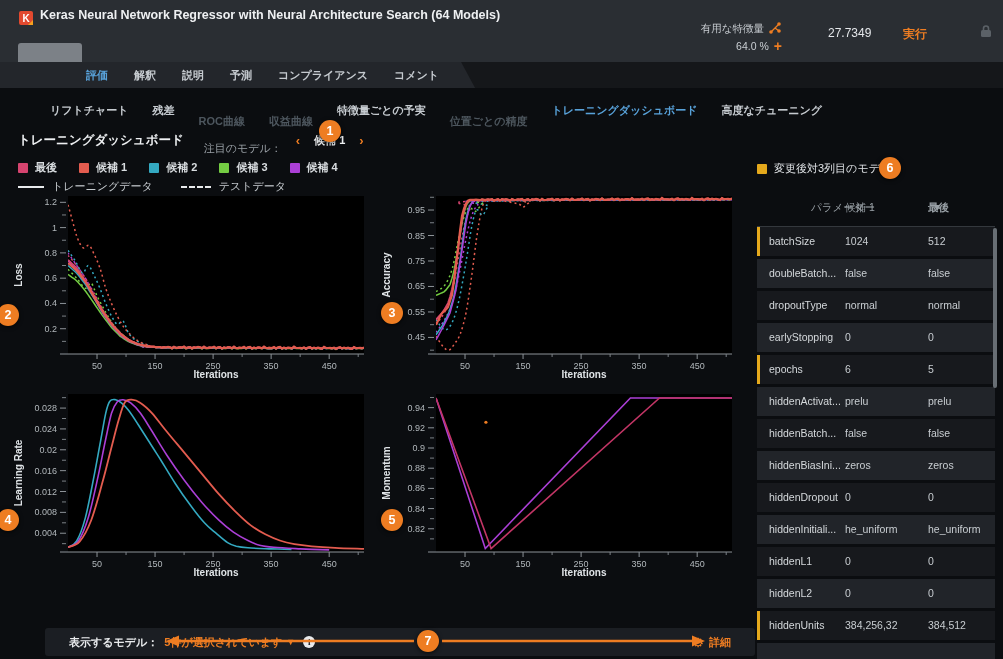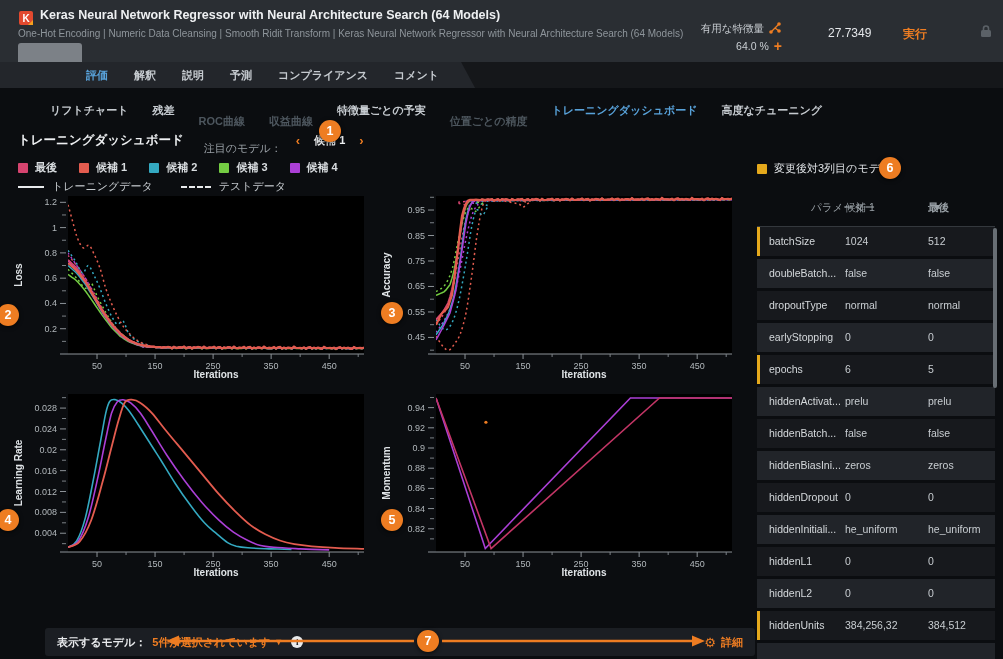--- a/index.html
+++ b/index.html
@@ -41,21 +41,21 @@
   .legend-sq{width:10px;height:10px;border-radius:1px;margin-right:7px;}
   .legend-label{font-size:11px;font-weight:bold;color:#d9dde0;}
   .legend-lines{position:absolute;left:18px;top:179px;display:flex;align-items:center;font-size:11px;color:#c9ced2;}
   .line-solid{width:26px;border-top:2px solid #e8eaec;margin-right:8px;}
   .line-dashed{width:30px;border-top:2px dashed #e8eaec;margin:0 8px 0 28px;}
   
   .chart{position:absolute;width:360px;height:192px;}
   .chart svg{display:block;}
   
   .bottom-bar{position:absolute;left:45px;top:628px;width:710px;height:28px;background:#1b1e23;border-radius:3px;
-              display:flex;align-items:center;padding:0 12px;box-sizing:border-box;}
+              display:flex;align-items:center;padding:0 24px;box-sizing:border-box;}
   .bb-label{font-size:11px;font-weight:bold;color:#e8eaec;white-space:nowrap;}
   .bb-selected{font-size:11px;font-weight:bold;color:#ee7d22;margin-left:6px;white-space:nowrap;cursor:pointer;}
   .bb-caret{color:#ee7d22;font-size:9px;margin-left:4px;cursor:pointer;}
   .info-icon{width:12px;height:12px;border-radius:50%;background:#e8eaec;color:#1b1e23;font-size:9px;font-weight:bold;
              display:flex;align-items:center;justify-content:center;margin-left:8px;cursor:pointer;font-family:"Liberation Serif",serif;}
   .bb-spacer{flex:1;}
   .gear-icon{color:#ee7d22;font-size:13px;line-height:1;cursor:pointer;}
   .bb-details{font-size:11px;font-weight:bold;color:#ee7d22;margin-left:5px;cursor:pointer;}
   
   .right-legend{position:absolute;left:757px;top:161px;display:flex;align-items:center;}
@@ -89,21 +89,20 @@
 
   <div class="header">
     <span class="keras-icon">
       <svg width="17" height="17">
           <rect x="1" y="1" width="14" height="14" rx="2" fill="#e2492f"></rect>
         <text x="8" y="12" text-anchor="middle" font-size="10" font-weight="bold" fill="#ffffff" font-family="Liberation Sans, sans-serif">K</text>
         <path d="M10 15 L15 10 L15 15 Z" fill="#f5a01e"></path>
         </svg>
     </span>
     <div class="title">Keras Neural Network Regressor with Neural Architecture Search (64 Models)</div>
-    <div class="subtitle">One-Hot Encoding | Numeric Data Cleansing | Smooth Ridit Transform | Keras Neural Network Regressor with Neural Architecture Search (64 Models)</div>
     <div class="badge">
       <span>M4</span>
       <span>BP36</span>
     </div>
     <div class="feat-block">
       <div class="feat-line"><span>有用な特徴量</span><span style="margin-left:5px;vertical-align:-2px;"><svg width="13" height="12">
               <path d="M2 10 L10 2 M6 6 L10 9" stroke="#ee7d22" stroke-width="1.3" fill="none"></path>
               <circle cx="2" cy="10" r="1.8" fill="#ee7d22"></circle>
               <circle cx="10" cy="2" r="1.8" fill="#ee7d22"></circle>
               <circle cx="10" cy="9" r="1.8" fill="#ee7d22"></circle>

